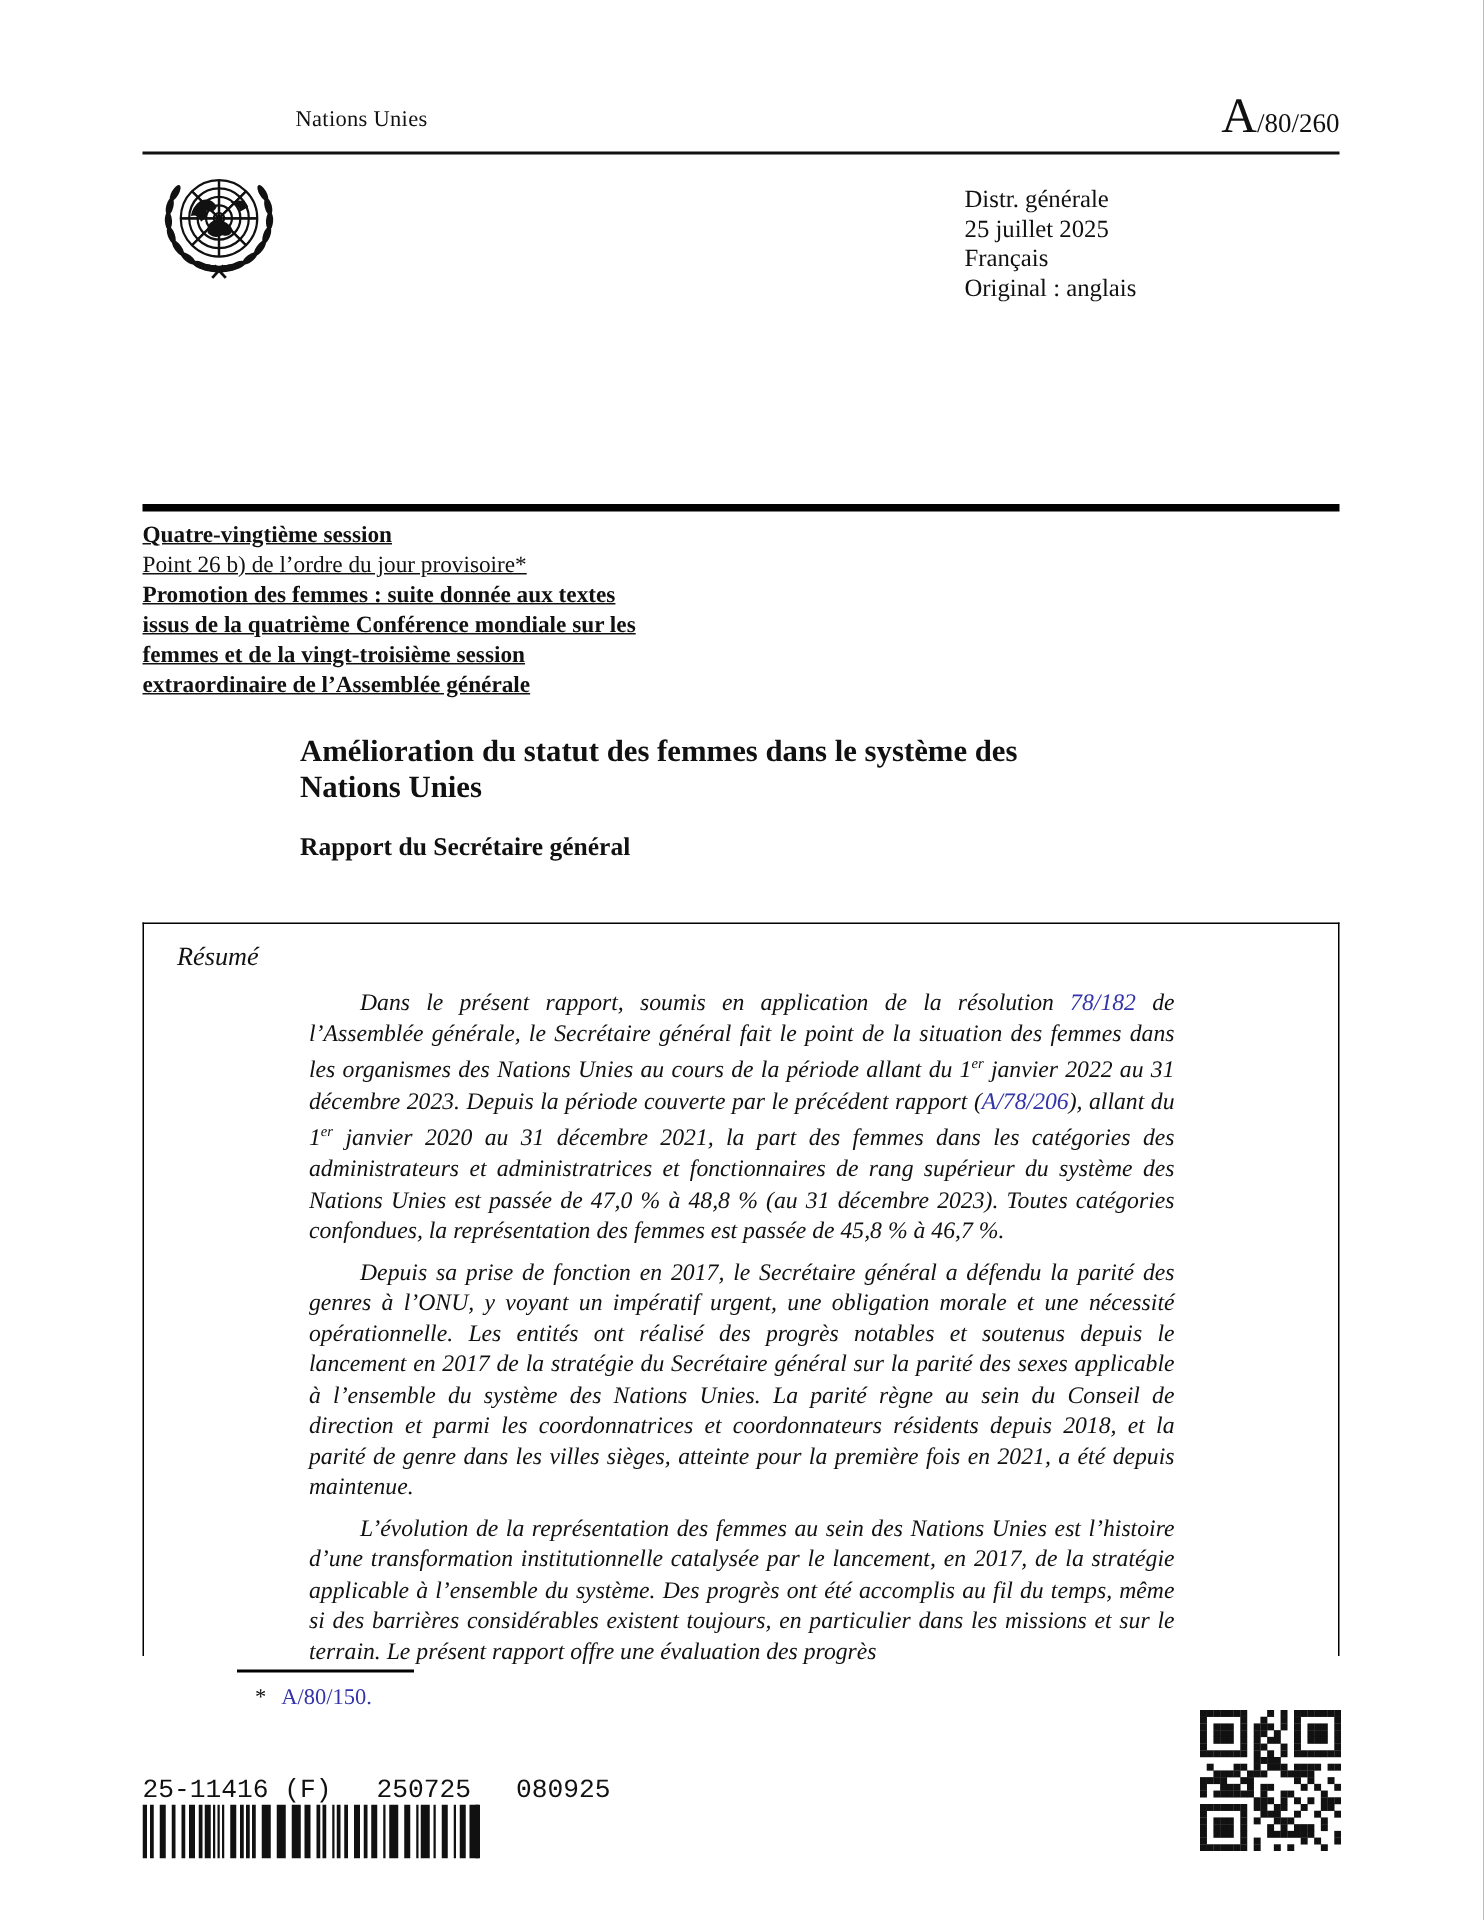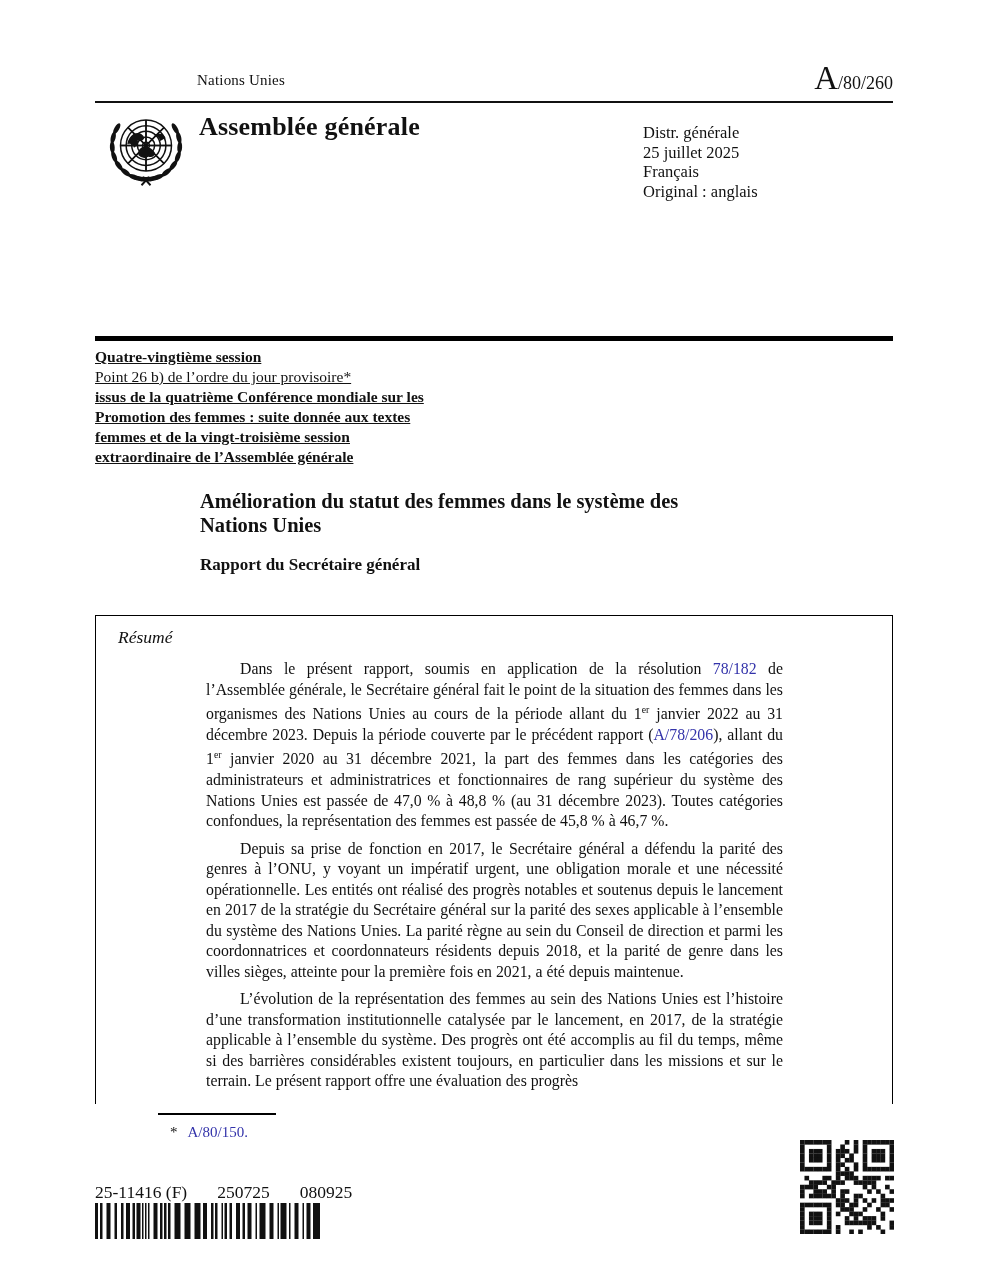--- a/index.html
+++ b/index.html
@@ -28,34 +28,34 @@
   
   .report-title { position:absolute; left:200px; top:489px; width:540px; font-size:20.5px; line-height:24px; font-weight:bold; }
   .report-subtitle { position:absolute; left:200px; top:555px; font-size:17px; font-weight:bold; }
   
   .summary-box {
     position:absolute; left:95px; top:615px; width:798px; height:489px;
     border-top:1.5px solid #000; border-left:1.5px solid #000; border-right:1.5px solid #000;
     border-bottom:none;
   }
   .summary-heading { font-style:italic; font-size:17.5px; margin:11px 0 11px 22px; }
-  .summary-text { margin:0 109px 0 110px; }
+  .summary-text { margin:0 109px 0 110px;font-style:italic; }
   .summary-text p {
     font-size:15.8px; line-height:20.5px; text-align:justify;
     text-indent:34px; margin-bottom:7px;
   }
   .doc-link { color:#3333aa; }
   sup { font-size:.62em; }
   
   .footnote-rule { position:absolute; left:158px; top:1113px; width:118px; height:1.5px; background:#000; }
   .footnote { position:absolute; left:170px; top:1124px; font-size:15px; }
   .footnote .doc-link { margin-left:10px; }
   
   .job-line { position:absolute; left:95px; top:1182px; font-size:17.5px; white-space:nowrap; }
-  .job-line span { margin-right:0; }
+  .job-line span { margin-right:0;font-family:Liberation Mono, monospace; }
   .job-sep { display:inline-block; width:30px; }
   .barcode { position:absolute; left:95px; top:1203px; width:228px; height:36px; }
   .recycle-row { position:absolute; left:650px; top:1178px; width:150px; height:50px; }
   .recycle-text { position:absolute; left:0; top:16px; font-size:16.5px; font-weight:bold; white-space:nowrap; }
   .recycle-glyph { position:absolute; left:113px; top:-2px; font-size:37px; font-family:"DejaVu Sans", sans-serif; line-height:50px; }
   .qr-code { position:absolute; left:800px; top:1140px; width:94px; height:94px; }
 </style>
 </head>
 <body>
 
@@ -97,36 +97,35 @@
       <ellipse cx="87.39426430539243" cy="85.70090031310559" rx="8" ry="3.2" fill="#111" transform="rotate(142.5 87.39426430539243 85.70090031310559)"></ellipse>
       <ellipse cx="96.40576474687262" cy="76.4503363531613" rx="8" ry="3.2" fill="#111" transform="rotate(126 96.40576474687262 76.4503363531613)"></ellipse>
       <ellipse cx="102.41886709914803" cy="65.0213086655197" rx="8" ry="3.2" fill="#111" transform="rotate(109.5 102.41886709914803 65.0213086655197)"></ellipse>
       <ellipse cx="104.93832906395582" cy="52.35511803093247" rx="8" ry="3.2" fill="#111" transform="rotate(93 104.93832906395582 52.35511803093247)"></ellipse>
       <ellipse cx="103.75664641789544" cy="39.49495862648424" rx="8" ry="3.2" fill="#111" transform="rotate(76.5 103.75664641789544 39.49495862648424)"></ellipse>
       <ellipse cx="98.97114317029974" cy="27.499999999999996" rx="8" ry="3.2" fill="#111" transform="rotate(60 98.97114317029974 27.499999999999996)"></ellipse>
       <line x1="54" y1="103" x2="64" y2="92" stroke="#111" stroke-width="2.5"></line>
       <line x1="66" y1="103" x2="56" y2="92" stroke="#111" stroke-width="2.5"></line>
     </svg>
 
-  <div class="body-name">Assemblée générale</div>
 
   <div class="distr-block">
     <div>Distr. générale</div>
     <div>25 juillet 2025</div>
     <div>Français</div>
     <div>Original : anglais</div>
   </div>
 
   <div class="session-rule"></div>
   <div class="session-block">
     <div class="bold">Quatre-vingtième session</div>
     <div>Point 26 b) de l’ordre du jour provisoire*</div>
     <div class="bold">
+        <div>Promotion des femmes : suite donnée aux textes</div>
         <div>issus de la quatrième Conférence mondiale sur les</div>
-        <div>Promotion des femmes : suite donnée aux textes</div>
         <div>femmes et de la vingt-troisième session</div>
         <div>extraordinaire de l’Assemblée générale</div>
       </div>
   </div>
 
   <div class="report-title">Amélioration du statut des femmes dans le système des Nations Unies</div>
   <div class="report-subtitle">Rapport du Secrétaire général</div>
 
   <div class="summary-box">
     <div class="summary-heading">Résumé</div>

